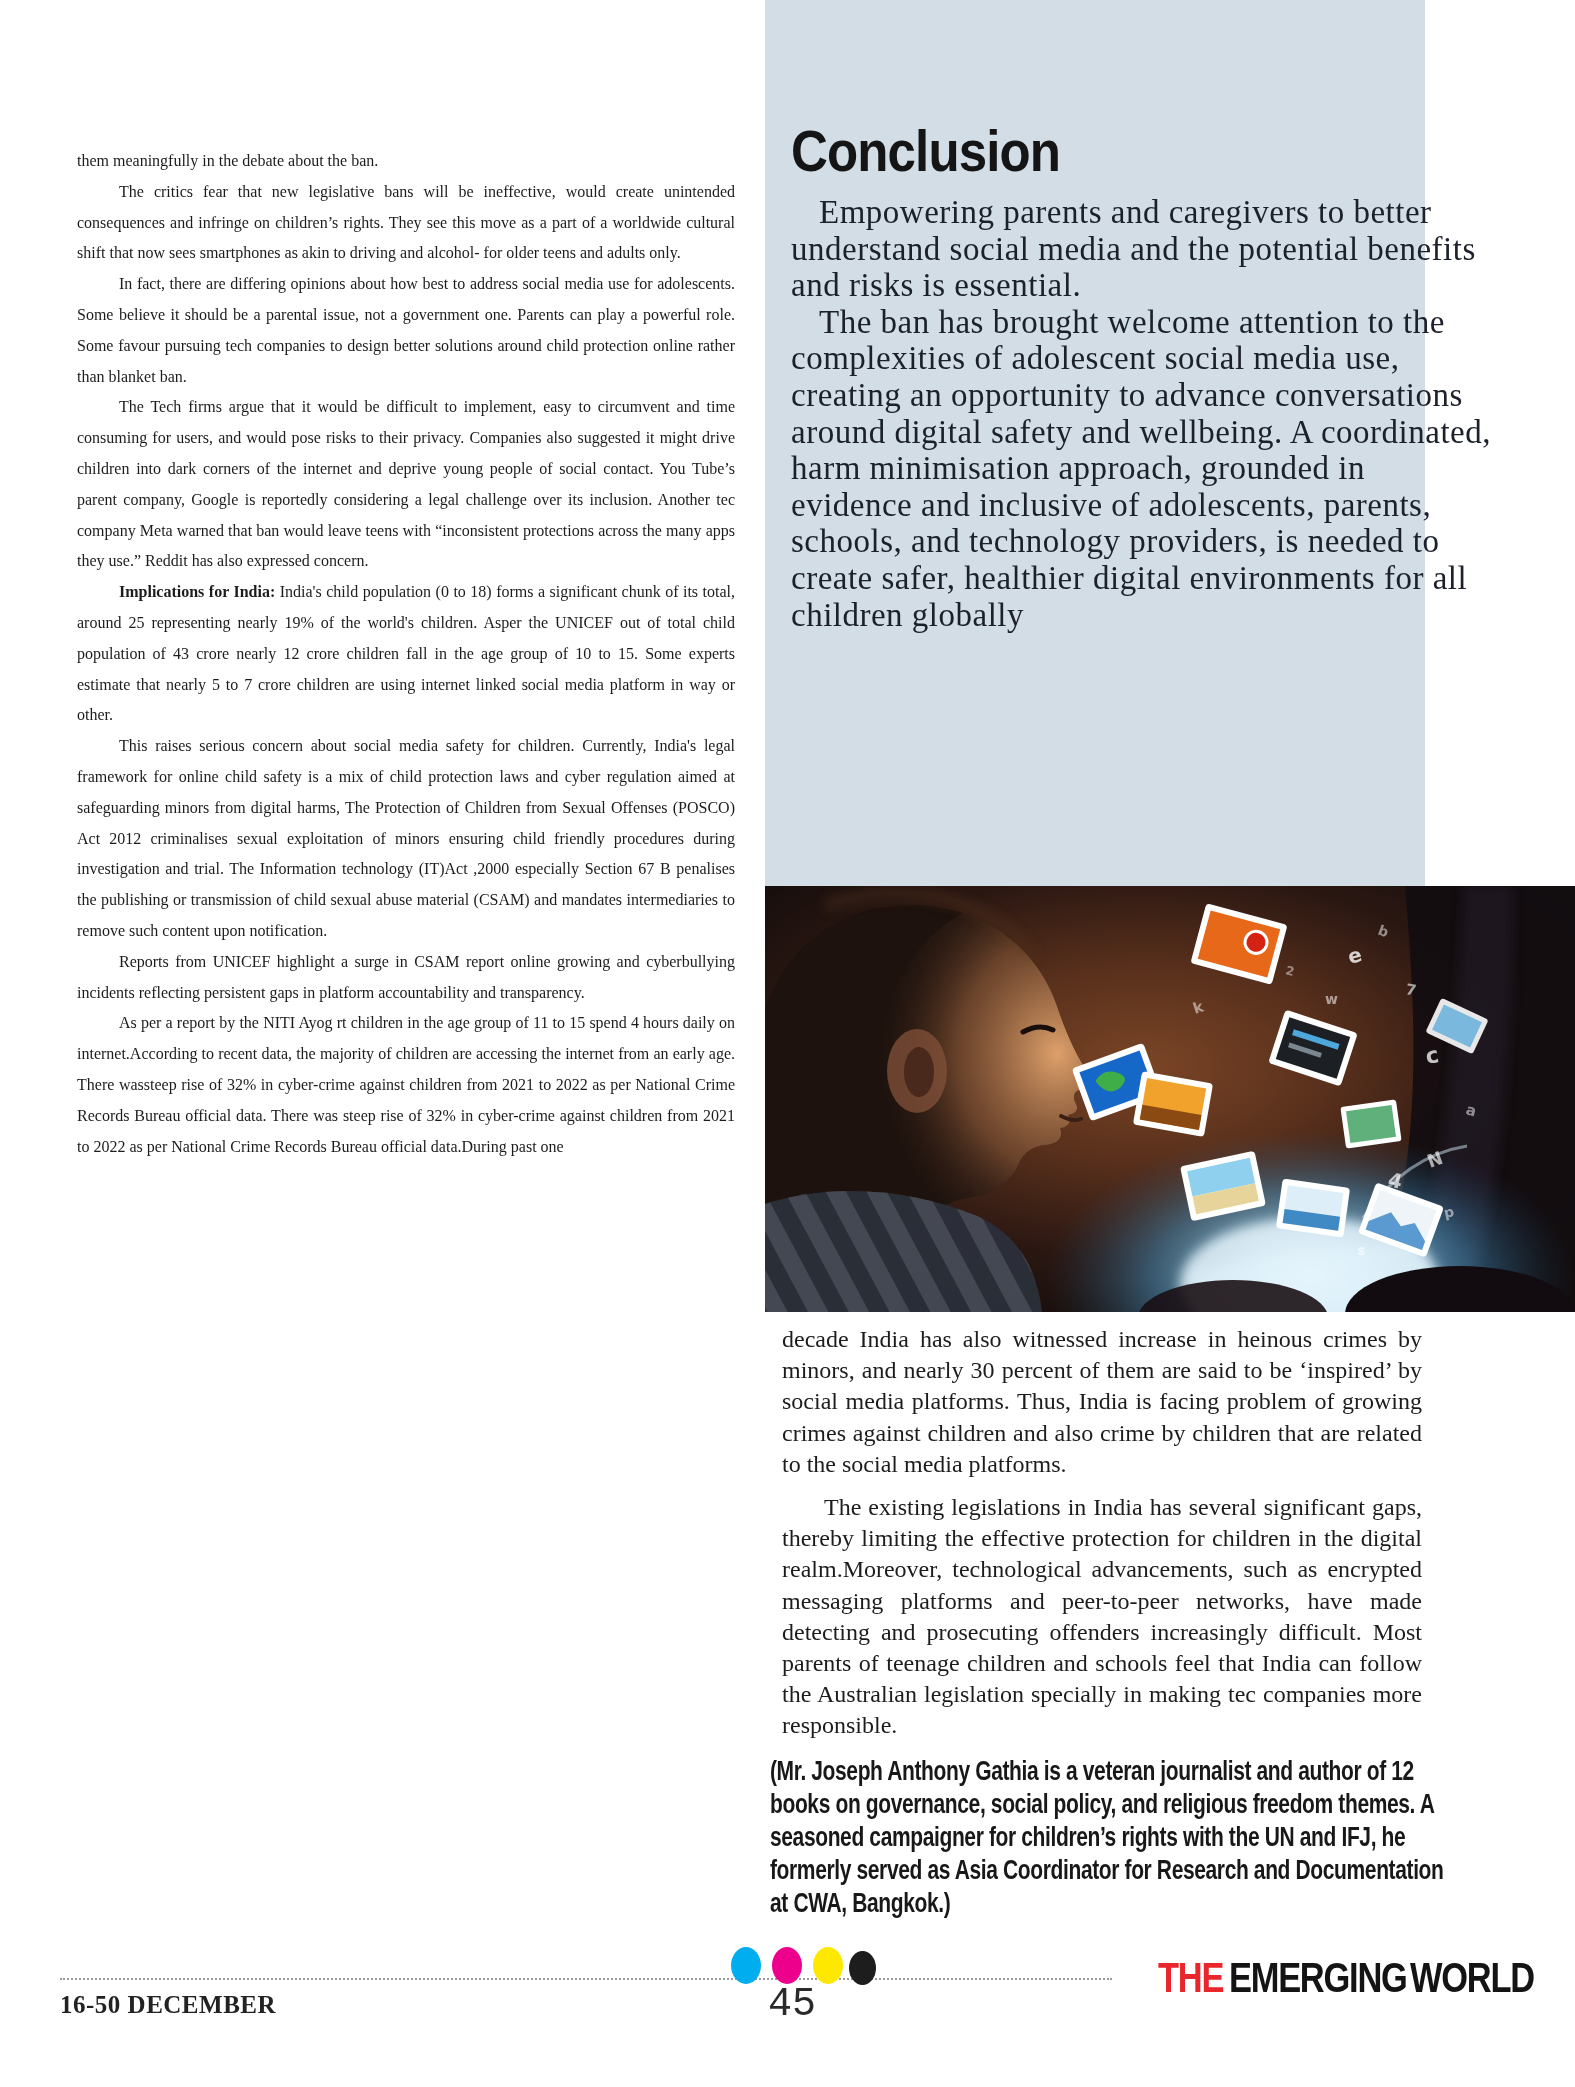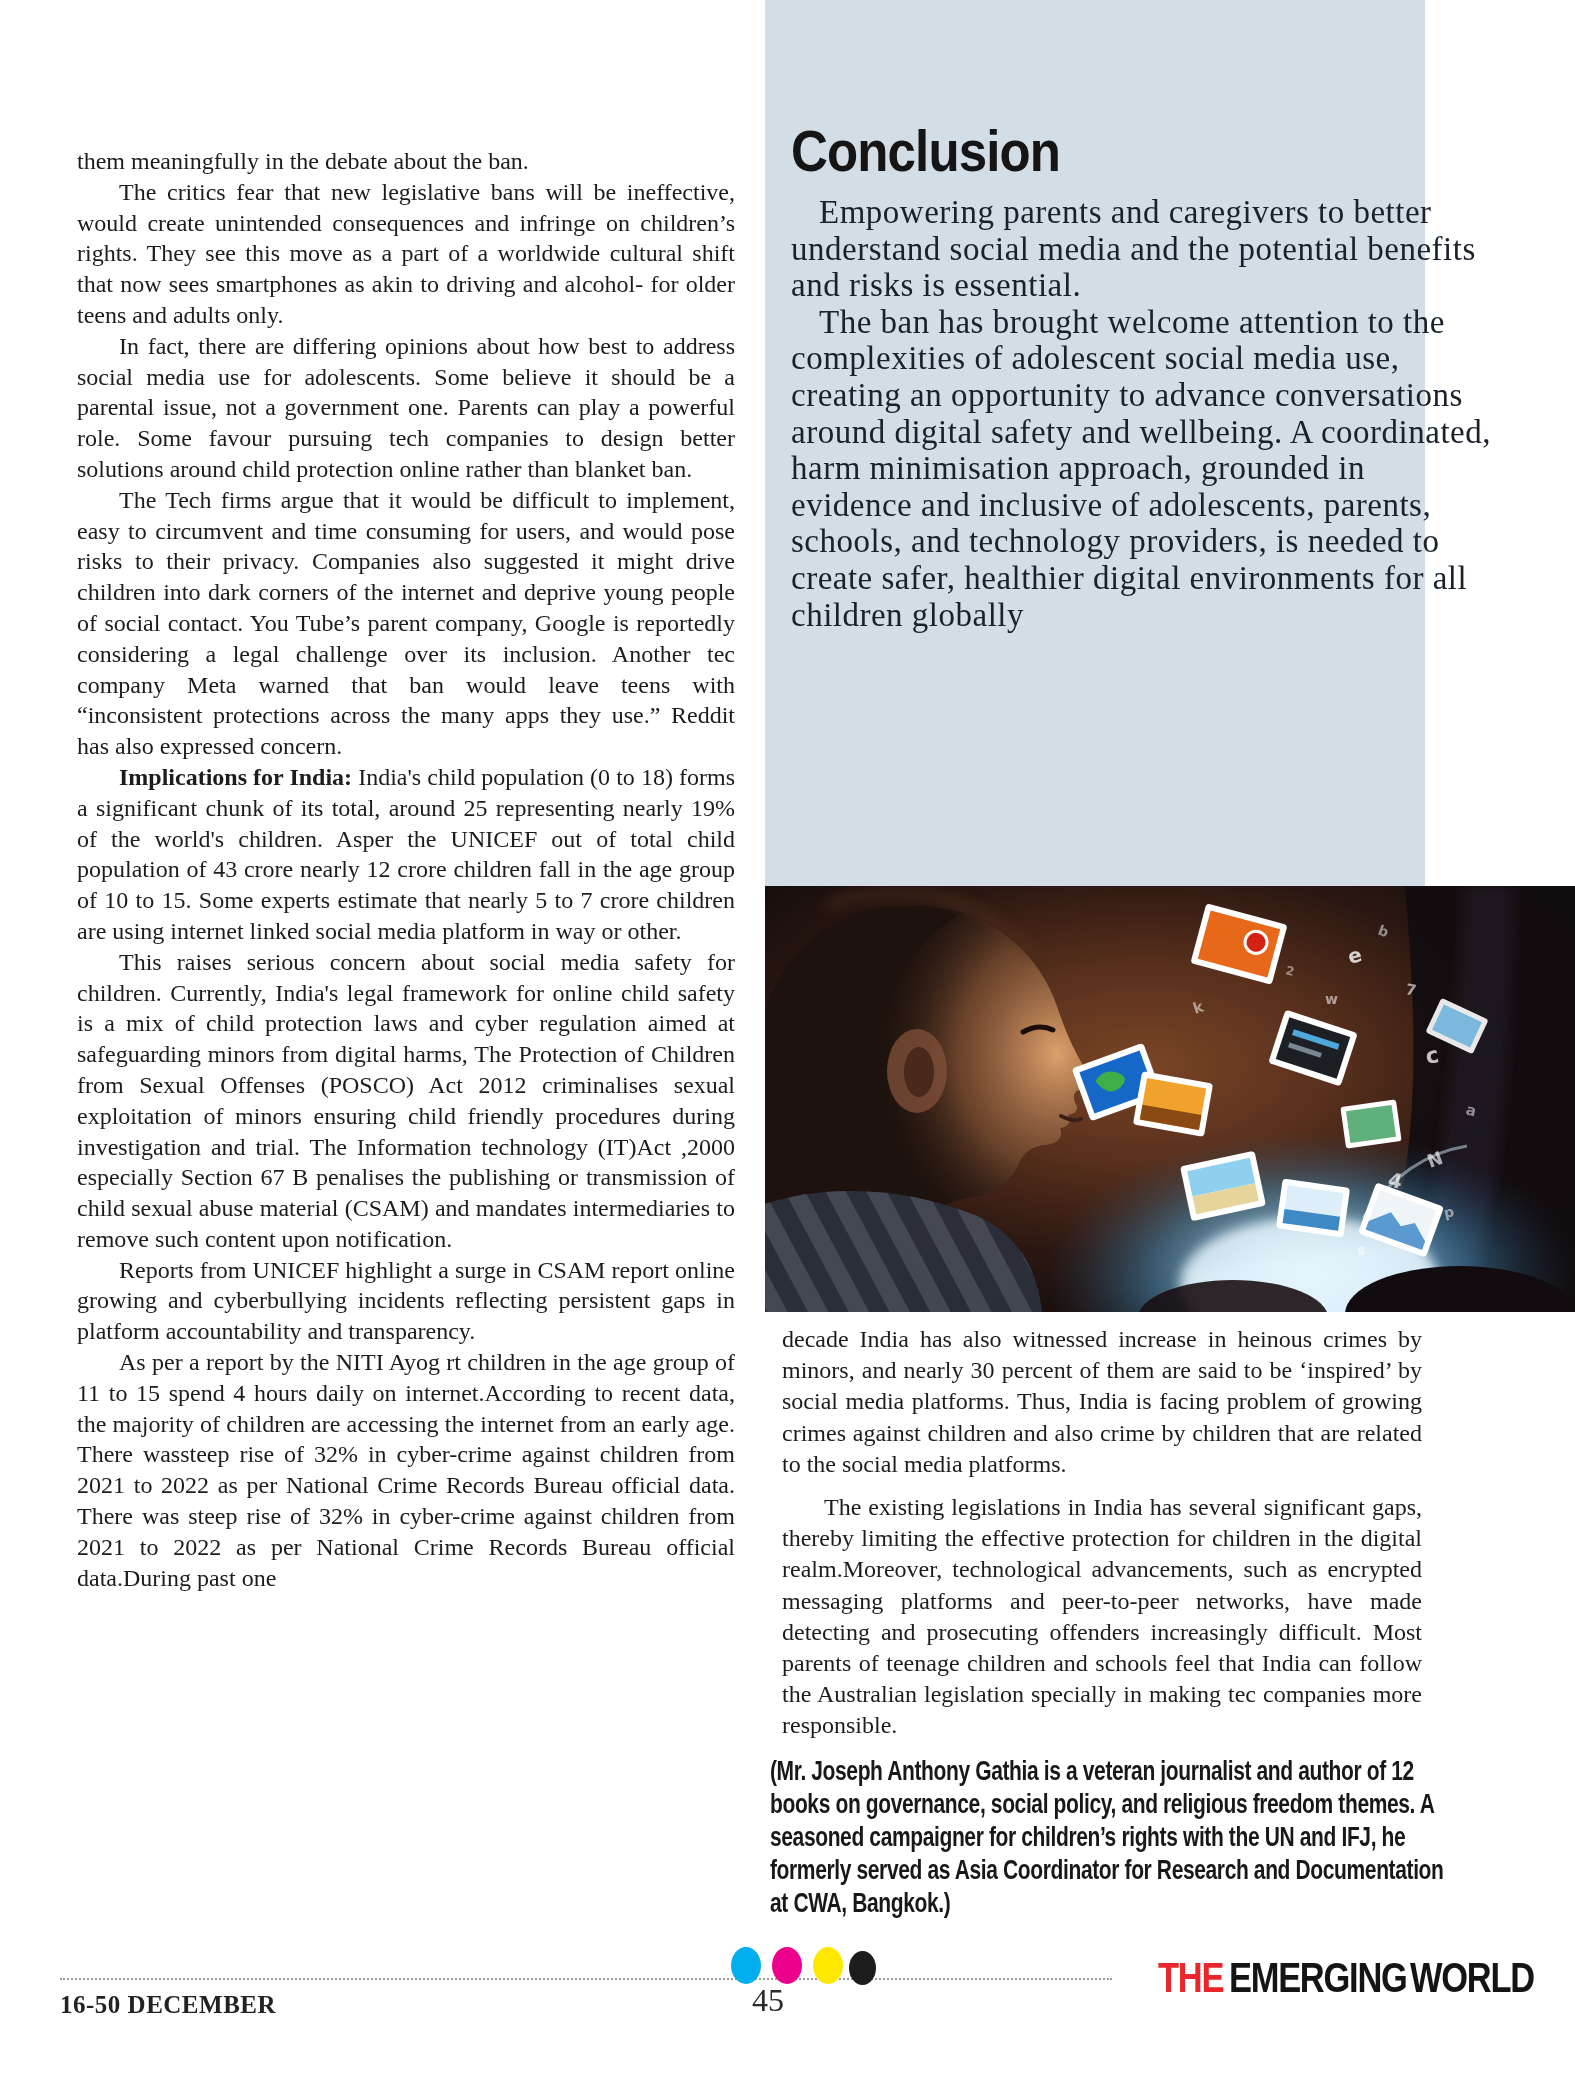--- a/index.html
+++ b/index.html
@@ -3,21 +3,21 @@
 <meta charset="utf-8">
 <style>
   html,body{margin:0;padding:0;}
   body{
     width:1575px;height:2087px;position:relative;background:#ffffff;
     font-family:"Liberation Serif", serif;color:#1c1c1c;overflow:hidden;
   }
   
   .col-left{
     position:absolute;left:77px;top:146px;width:658px;
-    font-size:24px;line-height:30.8px;text-align:justify;
+    font-size:16px;line-height:30.8px;text-align:justify;
   }
   .col-left .para{margin:0;}
   .para.indent{text-indent:42px;}
   
   .conclusion-box{
     position:absolute;left:765px;top:0;width:660px;height:886px;
     background:var(--conc-bg,#d2dde6);box-sizing:border-box;
     padding:122px 30px 0 26px;
   }
   .conclusion-heading{
@@ -46,22 +46,22 @@
   .reg-dot{position:absolute;top:1947px;width:30px;height:37px;border-radius:50%;}
   .dot-cyan{left:731px;background:var(--dot-cyan,#00adef);}
   .dot-magenta{left:772px;background:var(--dot-magenta,#ec008c);}
   .dot-yellow{left:813px;background:var(--dot-yellow,#ffe800);}
   .dot-black{left:849px;top:1951px;width:27px;height:34px;background:var(--dot-black,#1d1d1d);}
   .issue-date{
     position:absolute;left:60px;top:1991px;font-family:"Liberation Serif",serif;
     font-weight:700;font-size:25px;letter-spacing:.5px;color:#222;
   }
   .page-number{
-    position:absolute;left:752px;top:1982px;width:80px;text-align:left;
-    font-family:Liberation Serif, serif;font-size:32px;color:#2a2a2a;
+    position:absolute;left:752px;top:1982px;width:80px;text-align:center;
+    font-family:Liberation Mono, monospace;font-size:40px;color:#2a2a2a;
   }
   .brand{
     position:absolute;left:1158px;top:1958px;font-family:"Liberation Sans",sans-serif;
     font-weight:700;font-size:42px;line-height:40px;letter-spacing:-1.5px;
     transform:scaleX(.82);transform-origin:left center;white-space:nowrap;
   }
   .brand-the{color:var(--accent-red,#e8262b);}
   .brand-rest{color:#141414;margin-left:7px;word-spacing:-6px;}
 </style>
 </head>

